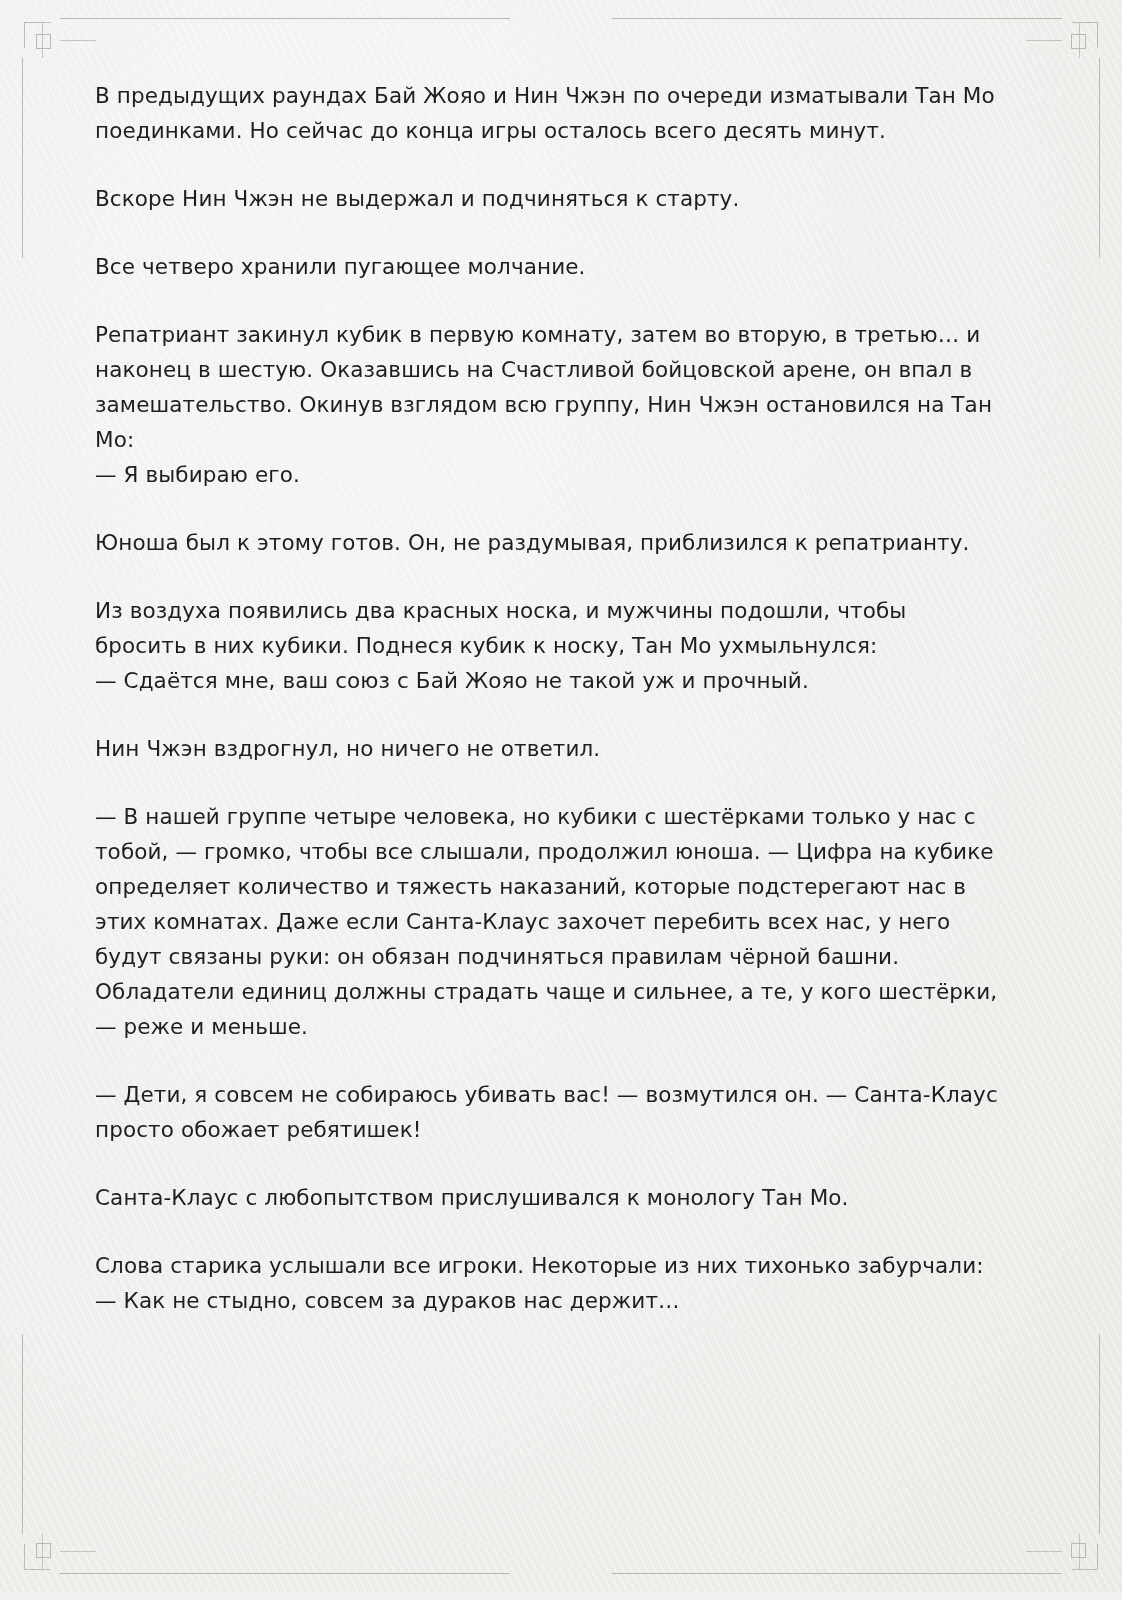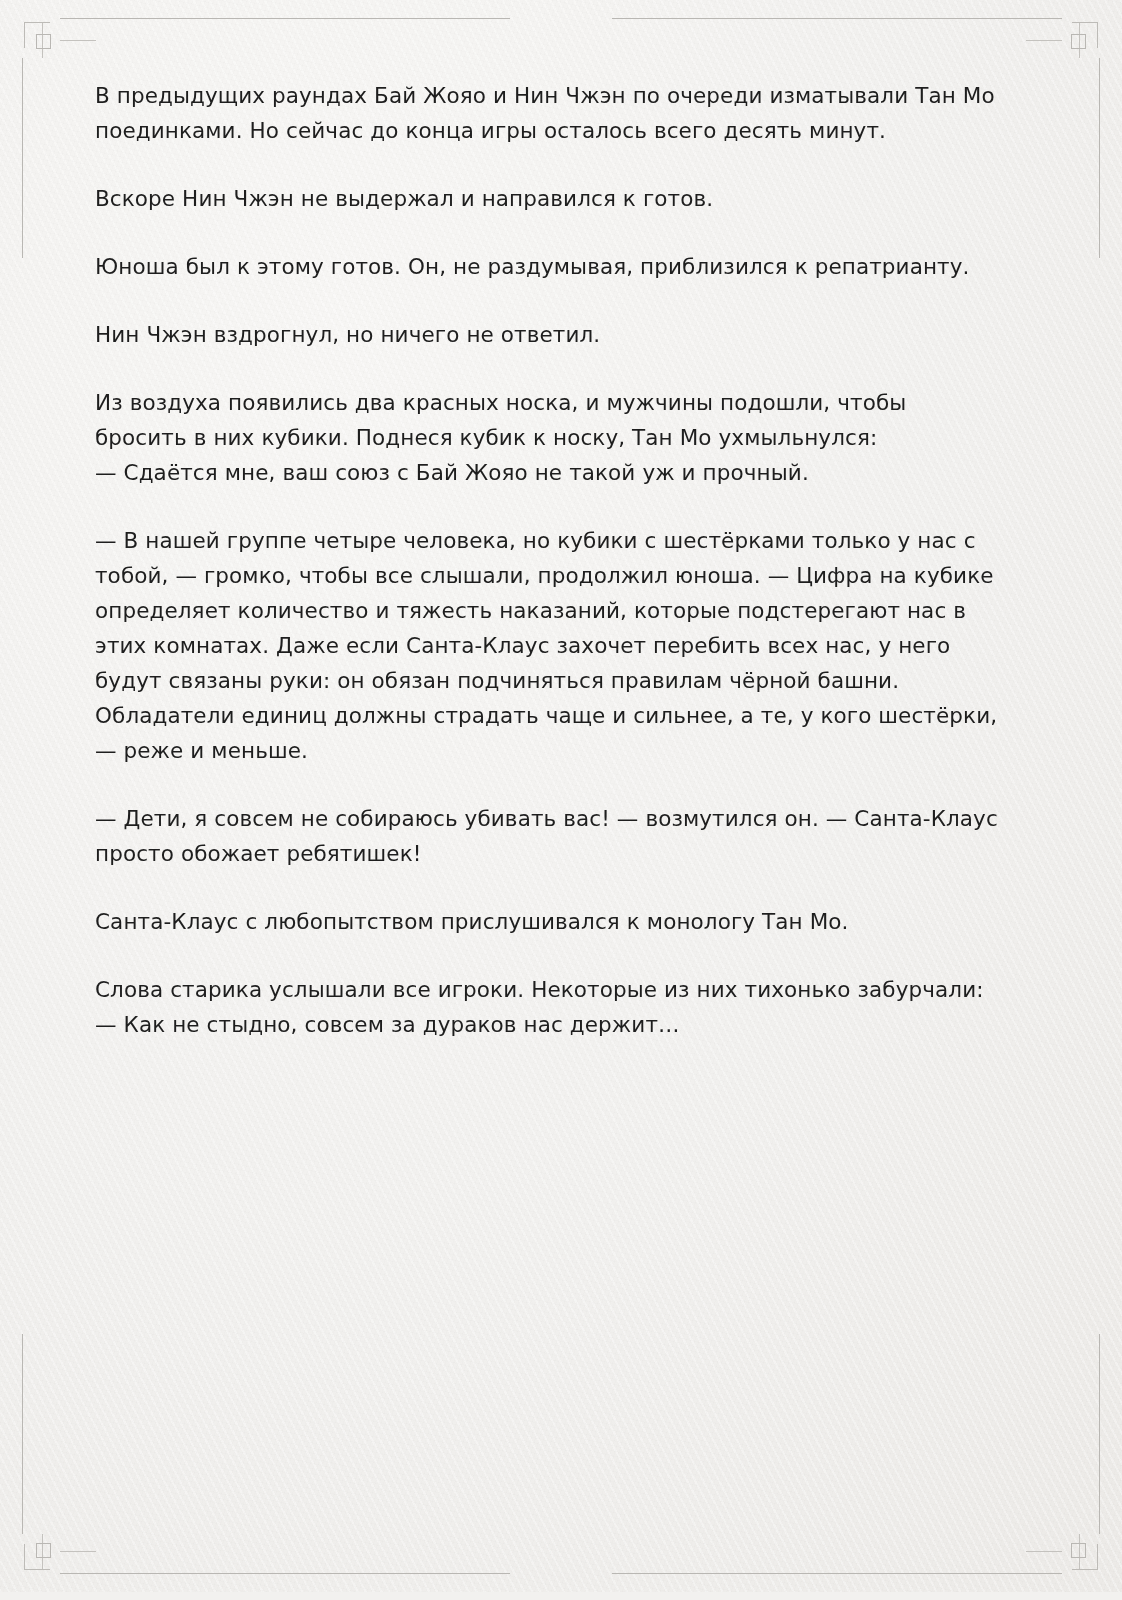--- a/index.html
+++ b/index.html
@@ -161,25 +161,28 @@
     <div class="corner-sq cs-br"></div>
 
     <div class="bracket bk-tl"></div>
     <div class="bracket bk-tr"></div>
     <div class="bracket bk-bl"></div>
     <div class="bracket bk-br"></div>
   </div>
 
   <div class="content">
     <p class="para">В предыдущих раундах Бай Жояо и Нин Чжэн по очереди изматывали Тан Мо поединками. Но сейчас до конца игры осталось всего десять минут.</p>
-    <p class="para">Вскоре Нин Чжэн не выдержал и направился к готов.</p>
+    <p class="para">Вскоре Нин Чжэн не выдержал и подчиняться к старту.</p>
+    <p class="para">Все четверо хранили пугающее молчание.</p>
+    <p class="para">Репатриант закинул кубик в первую комнату, затем во вторую, в третью… и наконец в шестую. Оказавшись на Счастливой бойцовской арене, он впал в замешательство. Окинув взглядом всю группу, Нин Чжэн остановился на Тан Мо:
+— Я выбираю его.</p>
     <p class="para">Юноша был к этому готов. Он, не раздумывая, приблизился к репатрианту.</p>
-    <p class="para">Нин Чжэн вздрогнул, но ничего не ответил.</p>
     <p class="para">Из воздуха появились два красных носка, и мужчины подошли, чтобы бросить в них кубики. Поднеся кубик к носку, Тан Мо ухмыльнулся:
 — Сдаётся мне, ваш союз с Бай Жояо не такой уж и прочный.</p>
+    <p class="para">Нин Чжэн вздрогнул, но ничего не ответил.</p>
     <p class="para">— В нашей группе четыре человека, но кубики с шестёрками только у нас с тобой, — громко, чтобы все слышали, продолжил юноша. — Цифра на кубике определяет количество и тяжесть наказаний, которые подстерегают нас в этих комнатах. Даже если Санта-Клаус захочет перебить всех нас, у него будут связаны руки: он обязан подчиняться правилам чёрной башни. Обладатели единиц должны страдать чаще и сильнее, а те, у кого шестёрки, — реже и меньше.</p>
     <p class="para">— Дети, я совсем не собираюсь убивать вас! — возмутился он. — Санта-Клаус просто обожает ребятишек!</p>
     <p class="para">Санта-Клаус с любопытством прислушивался к монологу Тан Мо.</p>
     <p class="para">Слова старика услышали все игроки. Некоторые из них тихонько забурчали:
 — Как не стыдно, совсем за дураков нас держит…</p>
   </div>
 
 </div>
 
 </body></html>

